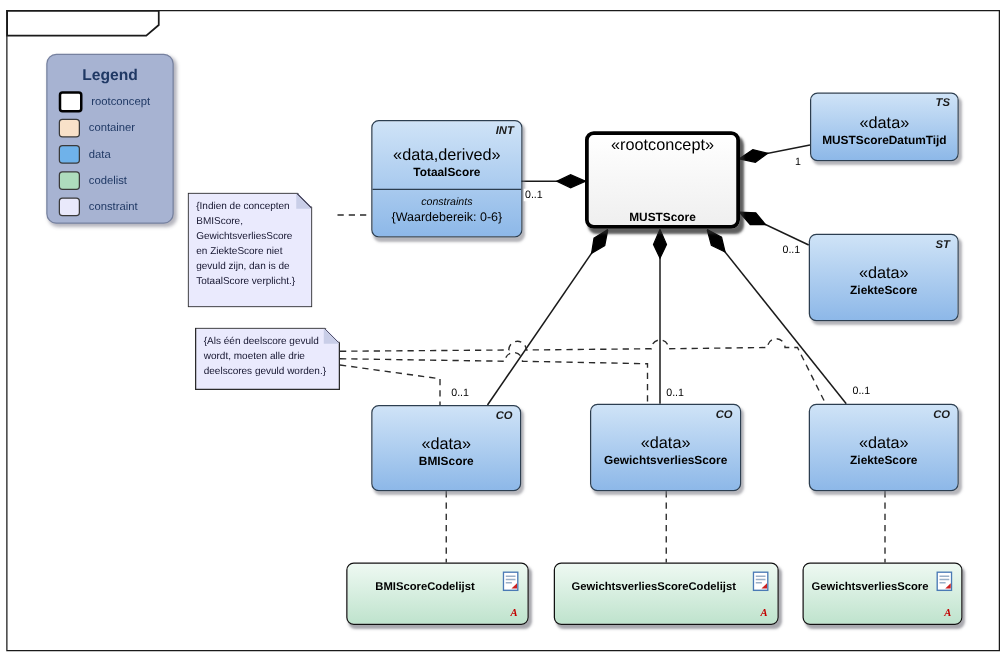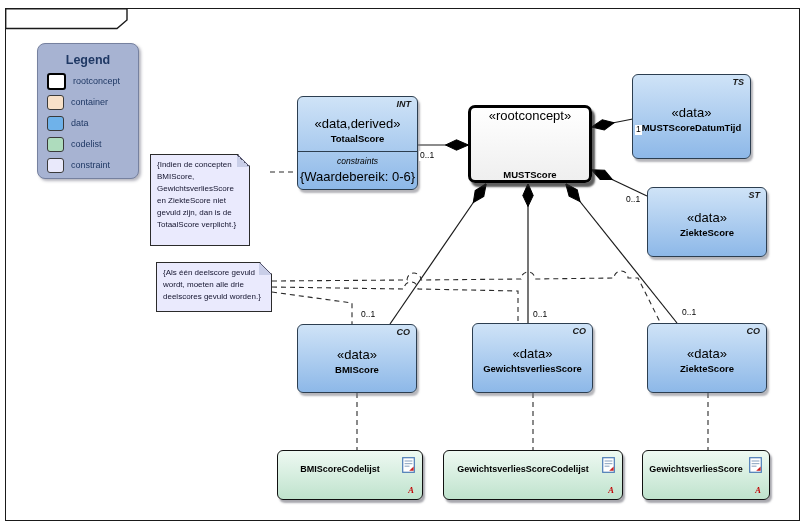--- a/index.html
+++ b/index.html
@@ -33,21 +33,21 @@
   .box .cname{font-size:9.5px;font-weight:bold;color:#000;text-align:center;margin-top:2px;}
   .box-data{background:linear-gradient(#cfe3f7,#8db8e8);border:1.2px solid #2c3e50;box-shadow:2px 3px 2px rgba(120,120,130,.55);}
   .box-data .inner{display:flex;flex-direction:column;justify-content:center;height:100%;padding-top:4px;box-sizing:border-box;}
   .box-root{background:linear-gradient(#ffffff,#efefef);border:3px solid #000;border-radius:7px;
             box-shadow:3px 4px 2px rgba(40,40,40,.75);}
   .box-root .inner{display:flex;flex-direction:column;justify-content:space-between;height:100%;}
   
   .comp-top{height:54px;display:flex;flex-direction:column;justify-content:flex-end;padding-bottom:7px;box-sizing:border-box;}
   .comp-bottom{border-top:1px solid #2c3e50;padding-top:4px;}
   .comp-bottom .sect{font-size:8.5px;font-style:italic;text-align:center;color:#000;}
-  .comp-bottom .cval{font-size:13px;text-align:center;color:#000;margin-top:3px;}
+  .comp-bottom .cval{font-size:10px;text-align:center;color:#000;margin-top:3px;}
   
   .box-codelist{background:linear-gradient(#eef9f2,#bfe3cd);border:1.6px solid #111;
                 box-shadow:2px 3px 2px rgba(110,110,120,.6);}
   .box-codelist .cname{position:absolute;left:6px;right:26px;top:11px;font-size:9px;}
   .doc-icon{position:absolute;top:6px;right:7px;width:13px;height:16px;}
   .badge-a{position:absolute;right:8px;bottom:4px;font-size:8.5px;font-weight:bold;font-style:italic;color:#c20000;
            font-family:"Liberation Serif","DejaVu Serif",serif;}
   
   .mult{position:absolute;z-index:3;font-size:8.5px;color:#000;background:#fff;padding:0 1px;line-height:1.15;}
 </style>
@@ -136,21 +136,21 @@
     </div>
   </div>
 
   <div class="box box-root" style="left:468px;top:105px;width:124px;height:78px;">
     <div class="inner">
       <div class="stereo">«rootconcept»</div>
       <div class="cname">MUSTScore</div>
     </div>
   </div>
 
-  <div class="box box-data" style="left:632px;top:74px;width:119px;height:85px;">
+  <div class="box box-data" style="left:648px;top:74px;width:119px;height:55px;">
     <span class="corner">TS</span>
     <div class="inner">
       <div class="stereo">«data»</div>
       <div class="cname">MUSTScoreDatumTijd</div>
     </div>
   </div>
 
   <div class="box box-data" style="left:647px;top:187px;width:120px;height:70px;">
     <span class="corner">ST</span>
     <div class="inner">

